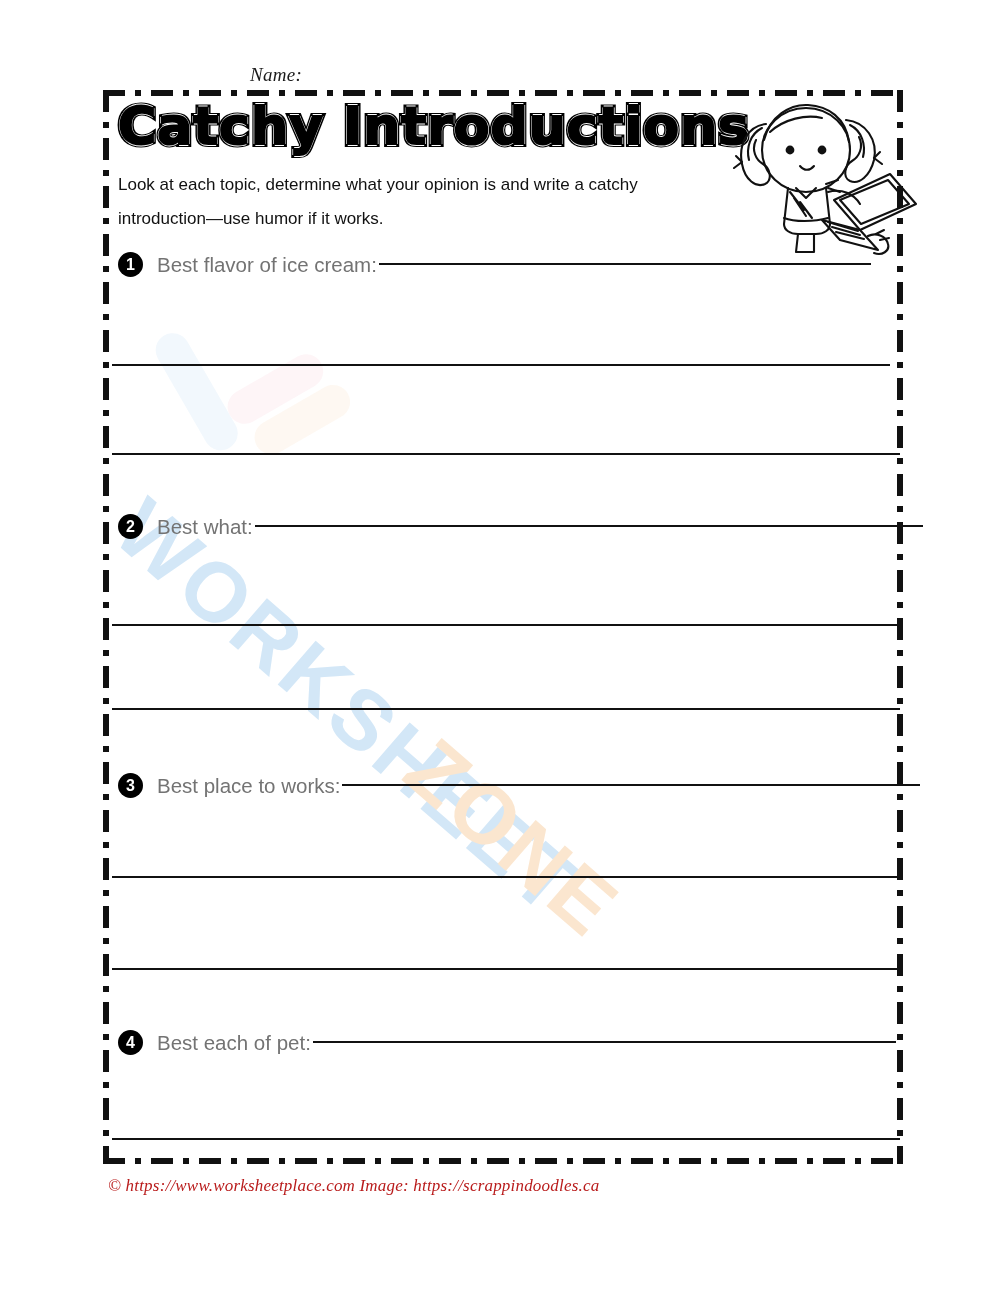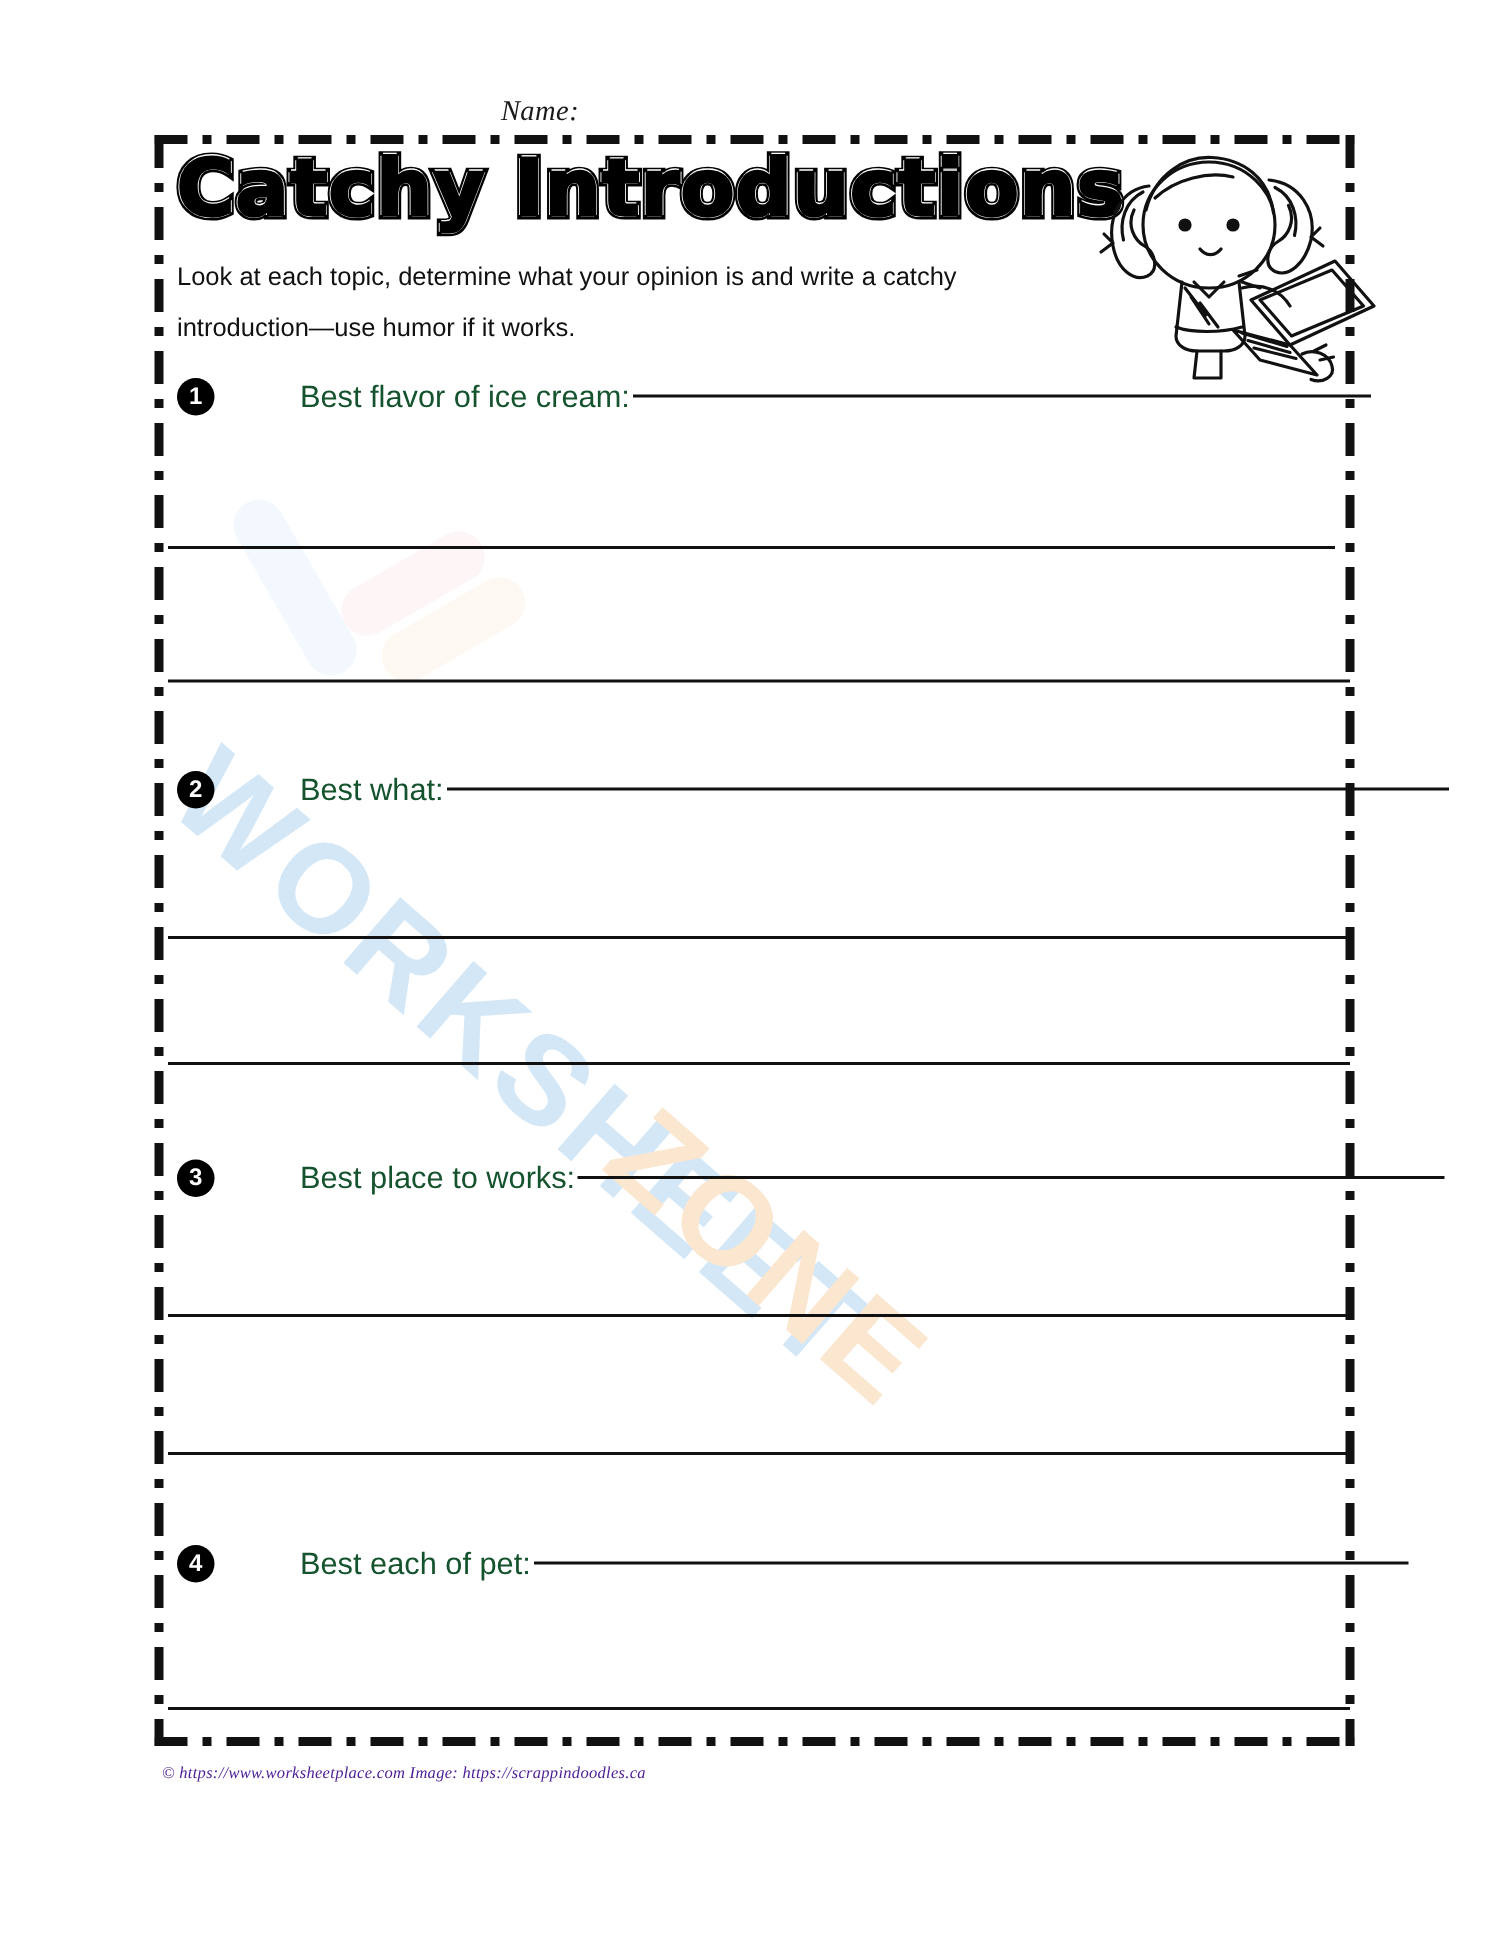--- a/index.html
+++ b/index.html
@@ -22,21 +22,20 @@
     height: 1294px;
     background: #ffffff;
   }
 
   
   .name-label {
     position: absolute;
     left: 250px;
     top: 64px;
     width: 220px;
-    text-align: center;
     font-family: "Liberation Serif", serif;
     font-style: italic;
     font-size: 19px;
     color: #1a1a1a;
     letter-spacing: 0.3px;
   }
 
   
   .frame {
     position: absolute;
@@ -187,22 +186,21 @@
     font-weight: bold;
     display: flex;
     align-items: center;
     justify-content: center;
     flex: none;
     margin-right: 14px;
     font-family: "Liberation Sans", sans-serif;
   }
   .prompt-text {
     font-size: 20.5px;
-    color: #14532d;
-    margin-left: 43px;
+    color: #737373;
   }
   .prompt-rule {
     height: 0;
     border-bottom: 2px solid #111;
     margin-left: 2px;
     margin-bottom: 2px;
   }
 
   
   .write-line {
@@ -213,22 +211,22 @@
     z-index: 2;
   }
 
   
   .footer {
     position: absolute;
     left: 108px;
     top: 1176px;
     font-family: "Liberation Serif", serif;
     font-style: italic;
-    font-size: 11px;
-    color: #4c1d95;
+    font-size: 17px;
+    color: #b91c1c;
     letter-spacing: 0.2px;
     z-index: 3;
   }
 </style>
 </head>
 <body>
 
 <div id="page">
 
   <div class="name-label">Name:</div>

